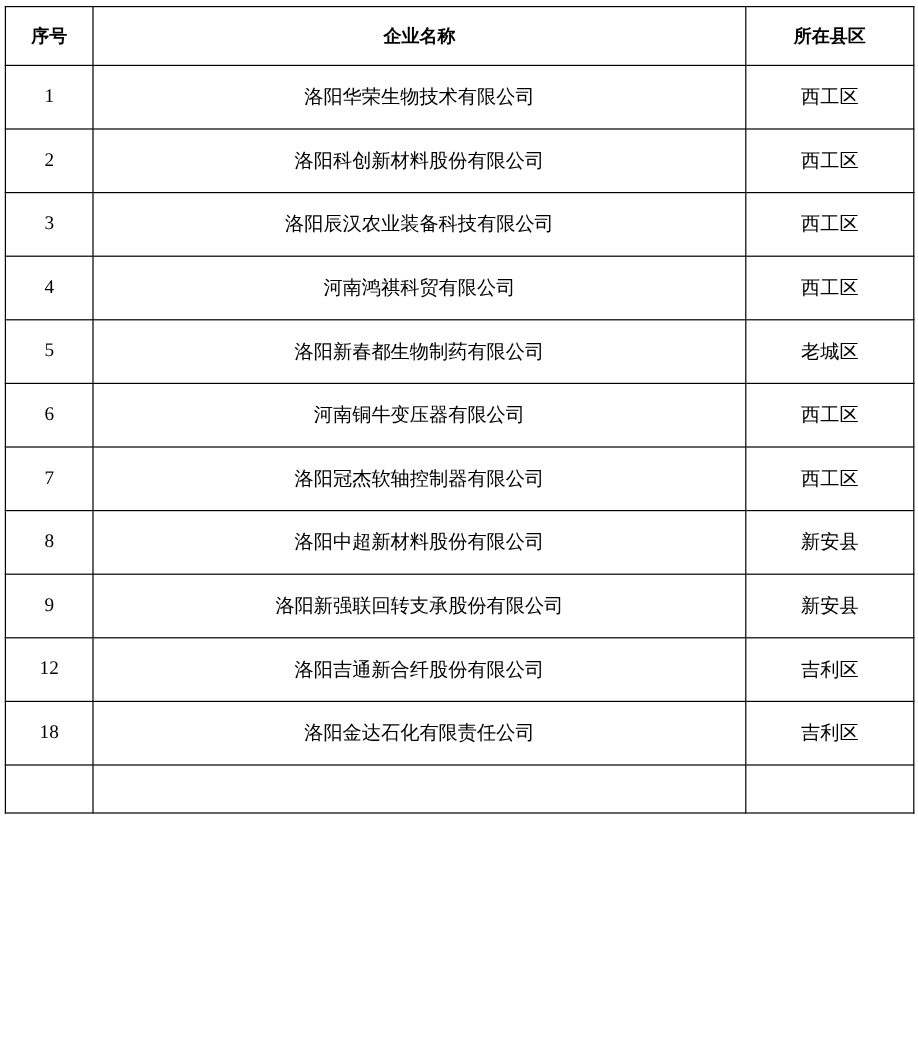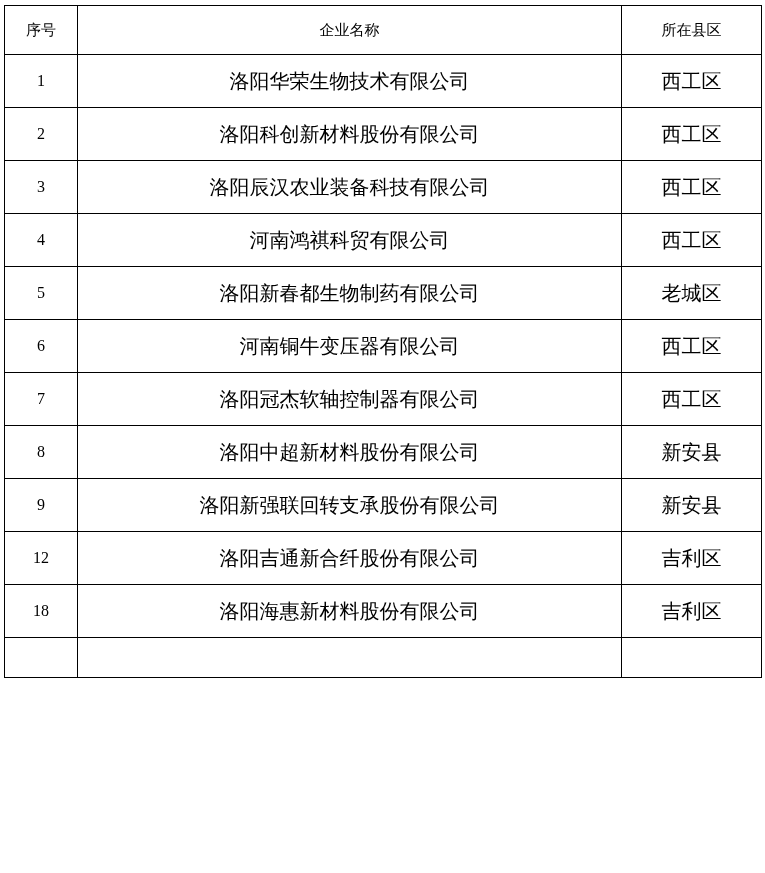--- a/index.html
+++ b/index.html
@@ -34,24 +34,24 @@
     white-space: nowrap;
   }
   .enterprise-table thead tr {
     height: 49px;
   }
   .enterprise-table tbody tr {
     height: 53px;
   }
   .enterprise-table th {
     font-size: 15px;
-    font-weight: normal;
+    font-weight: bold;
   }
   .enterprise-table td {
-    font-size: 20px;
+    font-size: 16px;
     font-weight: normal;
   }
   .enterprise-table td.num-cell {
     font-family: "Liberation Serif", "DejaVu Serif", serif;
     font-size: 16px;
   }
   .col-no   { width: 73px;  }
   .col-name { width: 544px; }
   .col-dist { width: 140px; }
   .enterprise-table tbody tr.partial-row {
@@ -121,21 +121,21 @@
           <td>洛阳新强联回转支承股份有限公司</td>
           <td>新安县</td>
         </tr>
         <tr>
           <td class="num-cell">12</td>
           <td>洛阳吉通新合纤股份有限公司</td>
           <td>吉利区</td>
         </tr>
         <tr>
           <td class="num-cell">18</td>
-          <td>洛阳海惠新材料股份有限公司</td>
+          <td>洛阳金达石化有限责任公司</td>
           <td>吉利区</td>
         </tr>
         <tr class="partial-row">
           <td></td>
           <td></td>
           <td></td>
         </tr>
       </tbody>
   </table>
 </div>

